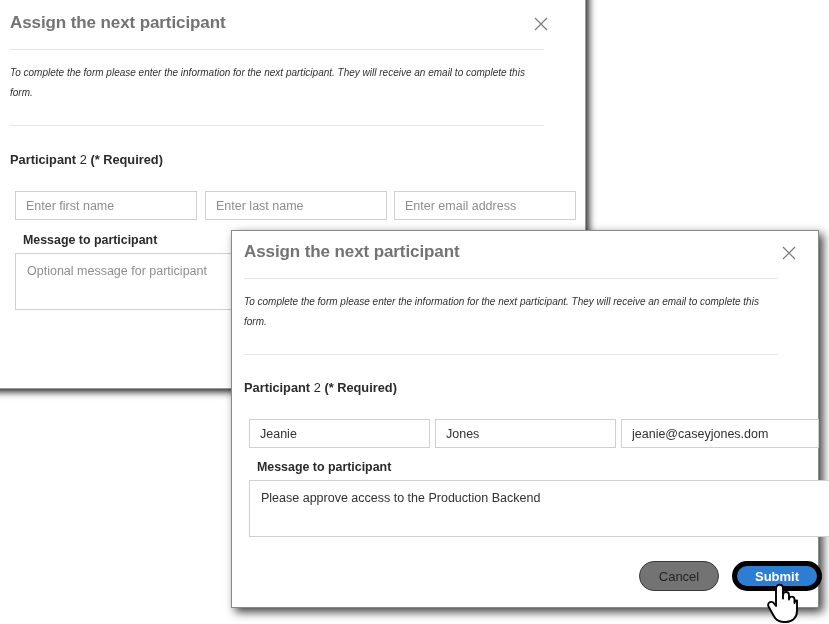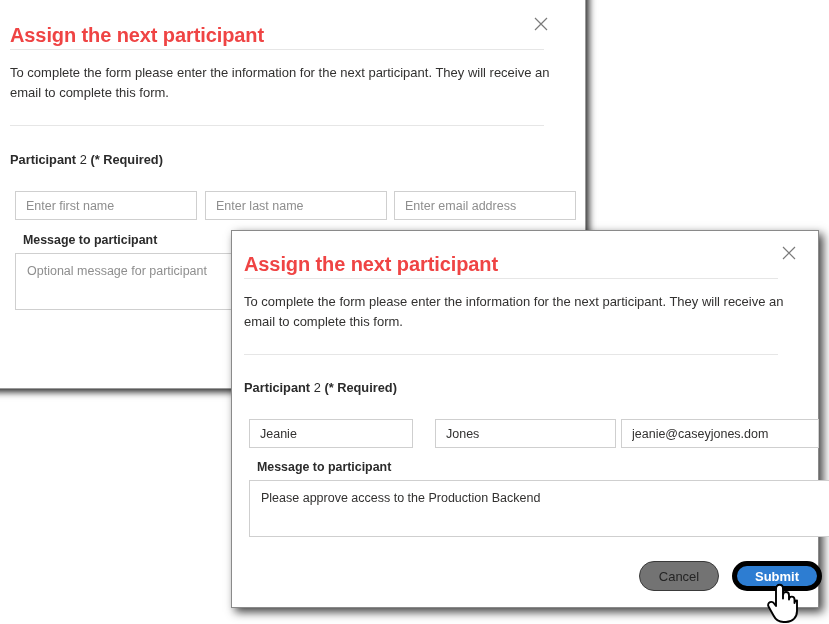--- a/index.html
+++ b/index.html
@@ -45,48 +45,48 @@
     z-index: 3;
   }
 
   .dlg-inner {
     position: relative;
     height: 100%;
     box-sizing: border-box;
   }
 
   .dlg-title {
-    font-size: 20px;
+    font-size: 17px;
     font-weight: bold;
-    color: #ef4444;
+    color: #737373;
     letter-spacing: -0.1px;
-    margin-top: 11px;
   }
 
   .close-btn {
     position: absolute;
     width: 26px;
     height: 26px;
     display: flex;
     align-items: center;
     justify-content: center;
     cursor: pointer;
   }
   .close-btn svg { display: block; }
 
   .rule {
     height: 1px;
     background: #e6e6e6;
     width: 100%;
   }
 
   .dlg-body-text {
-    font-size: 13px;
+    font-size: 10px;
     line-height: 20px;
     color: #323130;
+    font-style: italic;
   }
 
   .section-label {
     font-size: 12.8px;
     color: #2b2b2b;
   }
   .section-label b { font-weight: bold; }
   .section-label .plain { font-weight: normal; }
 
   .field-label {
@@ -213,21 +213,21 @@
     <div class="rule" style="position:absolute; left:12px; top:47px; width:534px;"></div>
 
     <div class="dlg-body-text" style="position:absolute; left:12px; top:61px; width:540px;">To complete the form please enter the information for the next participant. They will receive an email to complete this form.</div>
 
     <div class="rule" style="position:absolute; left:12px; top:123px; width:534px;"></div>
 
     <div class="section-label" style="position:absolute; left:12px; top:149px;">
       <b>Participant</b><span class="plain">&nbsp;</span><span class="plain">2</span><span class="plain">&nbsp;</span><b>(* Required)</b>
     </div>
 
-    <input class="txt-input" style="position: absolute; left: 17px; top: 188px; width: 164px; height: 29px;" placeholder="Enter first name" value="Jeanie">
+    <input class="txt-input" style="position: absolute; left: 17px; top: 188px; width: 181px; height: 29px;" placeholder="Enter first name" value="Jeanie">
 
     <input class="txt-input" style="position: absolute; left: 203px; top: 188px; width: 181px; height: 29px;" placeholder="Enter last name" value="Jones">
 
     <input class="txt-input" style="position: absolute; left: 389px; top: 188px; width: 198px; height: 29px;" placeholder="Enter email address" value="jeanie@caseyjones.dom">
 
     <div class="field-label" style="position:absolute; left:17px; top:229px;">Message to participant</div>
 
     <textarea class="txt-area" style="position: absolute; left: 17px; top: 249px; width: 650px; height: 57px;" placeholder="Optional message for participant">Please approve access to the Production Backend</textarea>
 
     <button class="btn btn-secondary" style="position:absolute; left:407px; top:330px;">Cancel</button>

